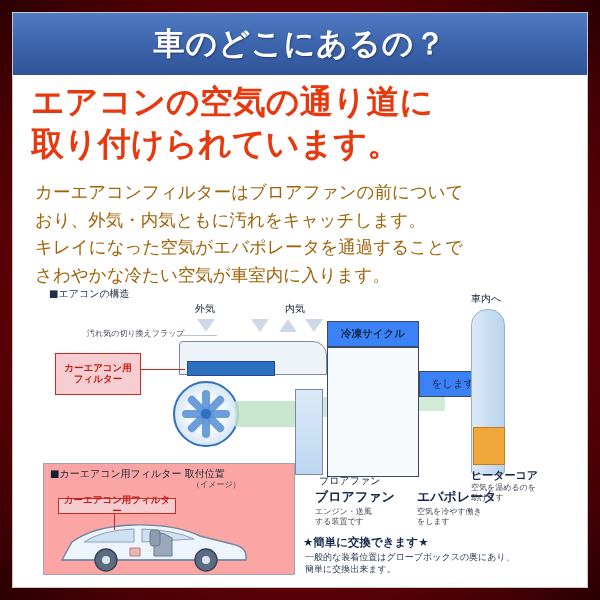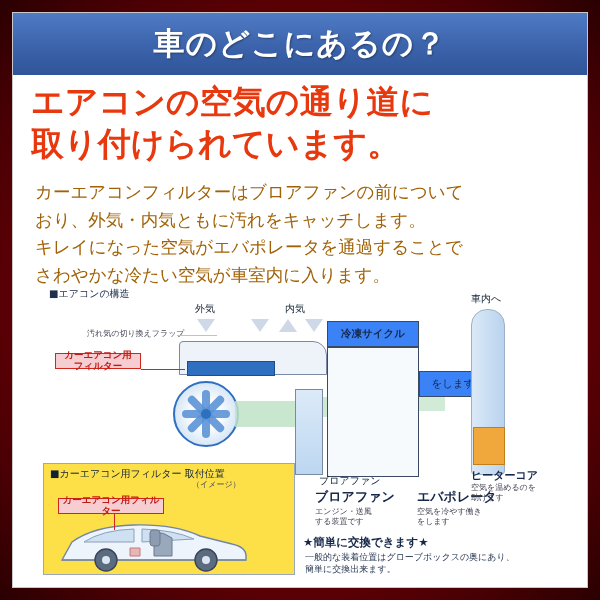--- a/index.html
+++ b/index.html
@@ -173,21 +173,21 @@
   .arrow-up, .arrow-down {
     position: absolute;
     width: 0; height: 0;
   }
   .arrow-down { border-left: 9px solid transparent; border-right: 9px solid transparent; border-top: 13px solid #cfd8e6; }
   .arrow-up   { border-left: 9px solid transparent; border-right: 9px solid transparent; border-bottom: 13px solid #cfd8e6; }
   .subpanel {
     position: absolute;
     box-sizing: border-box;
     border: 1px solid #9aa7ba;
-    background: #fde047;
+    background: #fca5a5;
   }
   .car svg { display: block; }
   .footnote {
     position: absolute;
     font-size: 9px;
     color: #2a3a55;
     line-height: 1.45;
     white-space: pre-line;
   }
   .star-line {
@@ -237,21 +237,21 @@
       <div class="arrow-up" style="left:252px; top:34px;"></div>
       <div class="arrow-down" style="left:278px; top:34px;"></div>
 
       <div class="lbl small" style="left:60px; top:44px;">汚れ気の切り換えフラップ</div>
       <div class="hr-thin" style="left:150px; top:50px; width:40px;"></div>
 
       <div class="duct" style="left:152px; top:56px; width:148px; height:34px; border-radius:4px 14px 0 0;"></div>
 
       <div class="filter-bar" style="left:160px; top:76px; width:86px; height:13px;"></div>
 
-      <div class="pill-red" style="left:28px; top:68px; width:86px; height:16px; white-space:pre-line;">カーエアコン用
+      <div class="pill-red" style="left:28px; top:68px; width:86px; height:42px; white-space:pre-line;">カーエアコン用
 フィルター</div>
       <div class="hr-thin" style="left:114px; top:84px; width:44px; background:#d2261d;"></div>
 
       <div class="fan-wrap" style="left:146px; top:96px;">
         <div class="blade" style="transform: rotate(0deg);"></div>
         <div class="blade" style="transform: rotate(45deg);"></div>
         <div class="blade" style="transform: rotate(90deg);"></div>
         <div class="blade" style="transform: rotate(135deg);"></div>
         <div class="blade" style="transform: rotate(180deg);"></div>
         <div class="blade" style="transform: rotate(225deg);"></div>
@@ -287,21 +287,21 @@
       <div class="lbl" style="left:444px; top:184px; font-size:11px; font-weight:bold; color:#16284a;">ヒーターコア</div>
       <div class="lbl small" style="left:444px; top:198px; white-space:pre-line;">空気を温めるのを
 助けます</div>
 
       <div style="position:absolute; left:282px; top:190px; width:1px; height:0px;"></div>
 
       <div class="subpanel" style="left:16px; top:178px; width:252px; height:112px;">
         <div class="lbl" style="left:6px; top:4px;">■カーエアコン用フィルター 取付位置</div>
         <div class="lbl small" style="left:148px; top:16px;">（イメージ）</div>
 
-        <div class="pill-red" style="left:14px; top:34px; width:106px; height:16px;">カーエアコン用フィルター</div>
+        <div class="pill-red" style="left:14px; top:34px; width:118px; height:16px;">カーエアコン用フィルター</div>
 
         <div class="car" style="position:absolute; left:10px; top:50px;">
           <svg width="200" height="58" viewBox="0 0 200 58">
             <path d="M8 46 L18 28 Q40 12 80 11 Q120 10 146 22 L178 30 Q192 33 192 42 L192 46 Z" fill="#eef4fb" stroke="#6f86a6" stroke-width="1.4"></path>
             <path d="M30 28 Q48 16 80 15 L80 28 Z" fill="#cfe0f2" stroke="#8aa0bc" stroke-width="1"></path>
             <path d="M88 15 Q120 16 140 25 L88 28 Z" fill="#cfe0f2" stroke="#8aa0bc" stroke-width="1"></path>
             <line x1="8" y1="46" x2="192" y2="46" stroke="#6f86a6" stroke-width="1"></line>
             <circle cx="52" cy="46" r="11" fill="#5b6b80" stroke="#38445a" stroke-width="1.4"></circle>
             <circle cx="52" cy="46" r="4" fill="#dde6f1"></circle>
             <circle cx="152" cy="46" r="11" fill="#5b6b80" stroke="#38445a" stroke-width="1.4"></circle>

